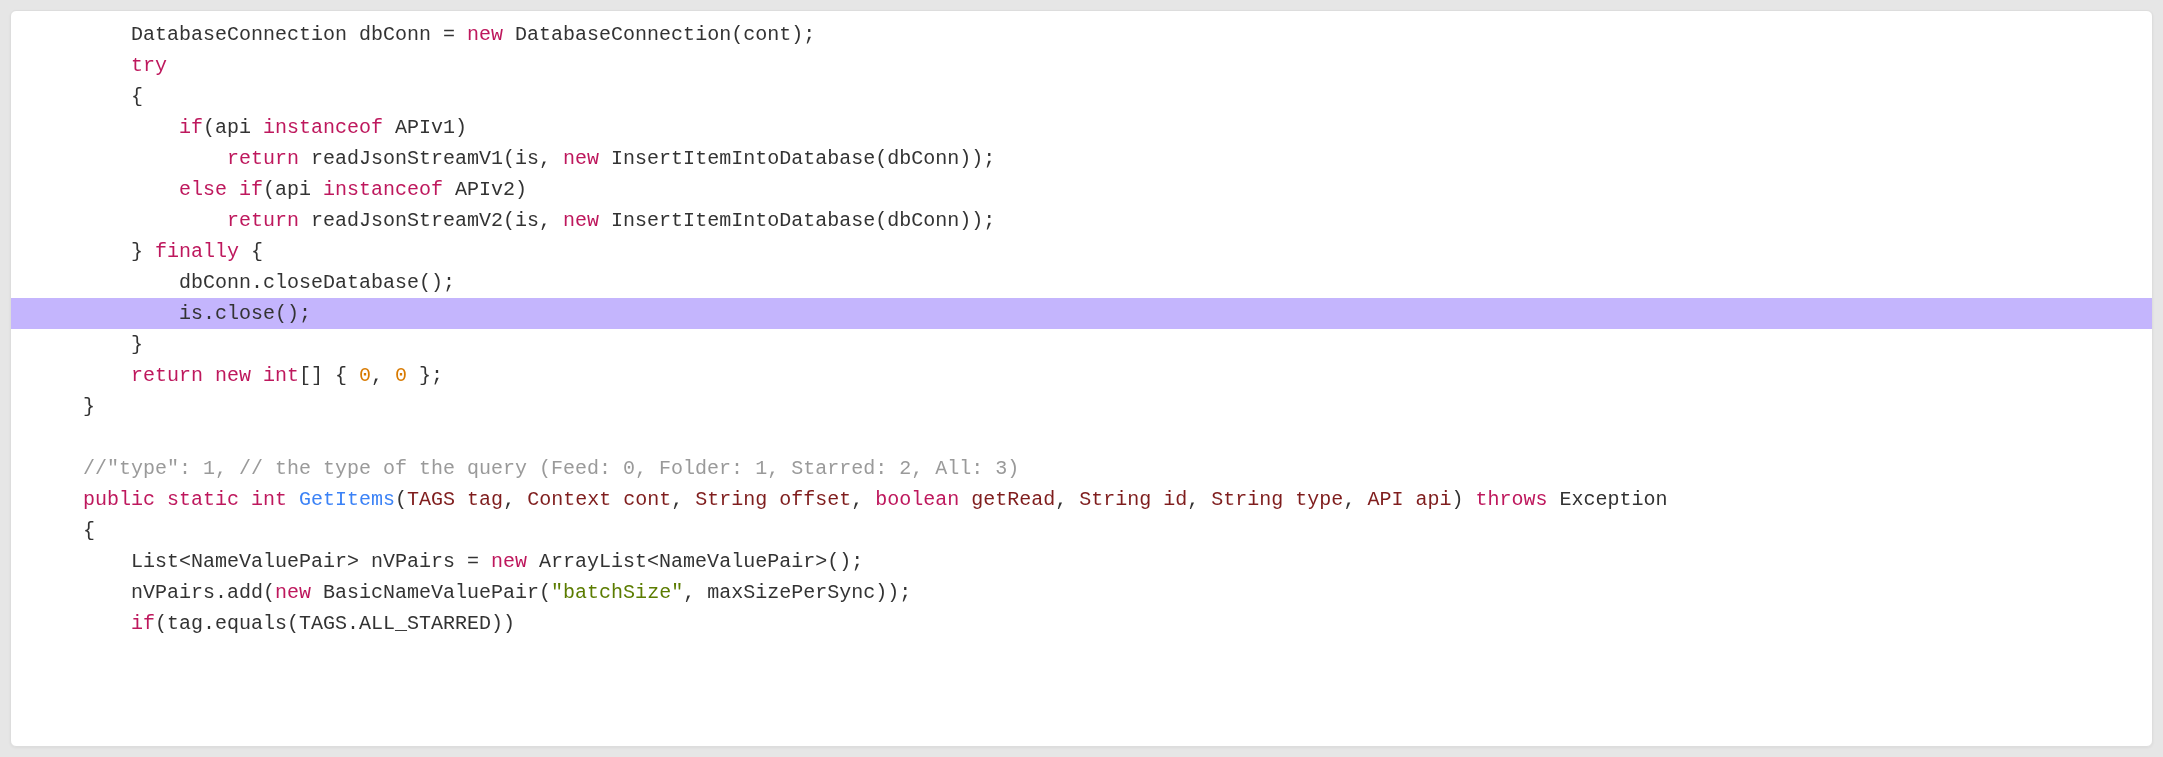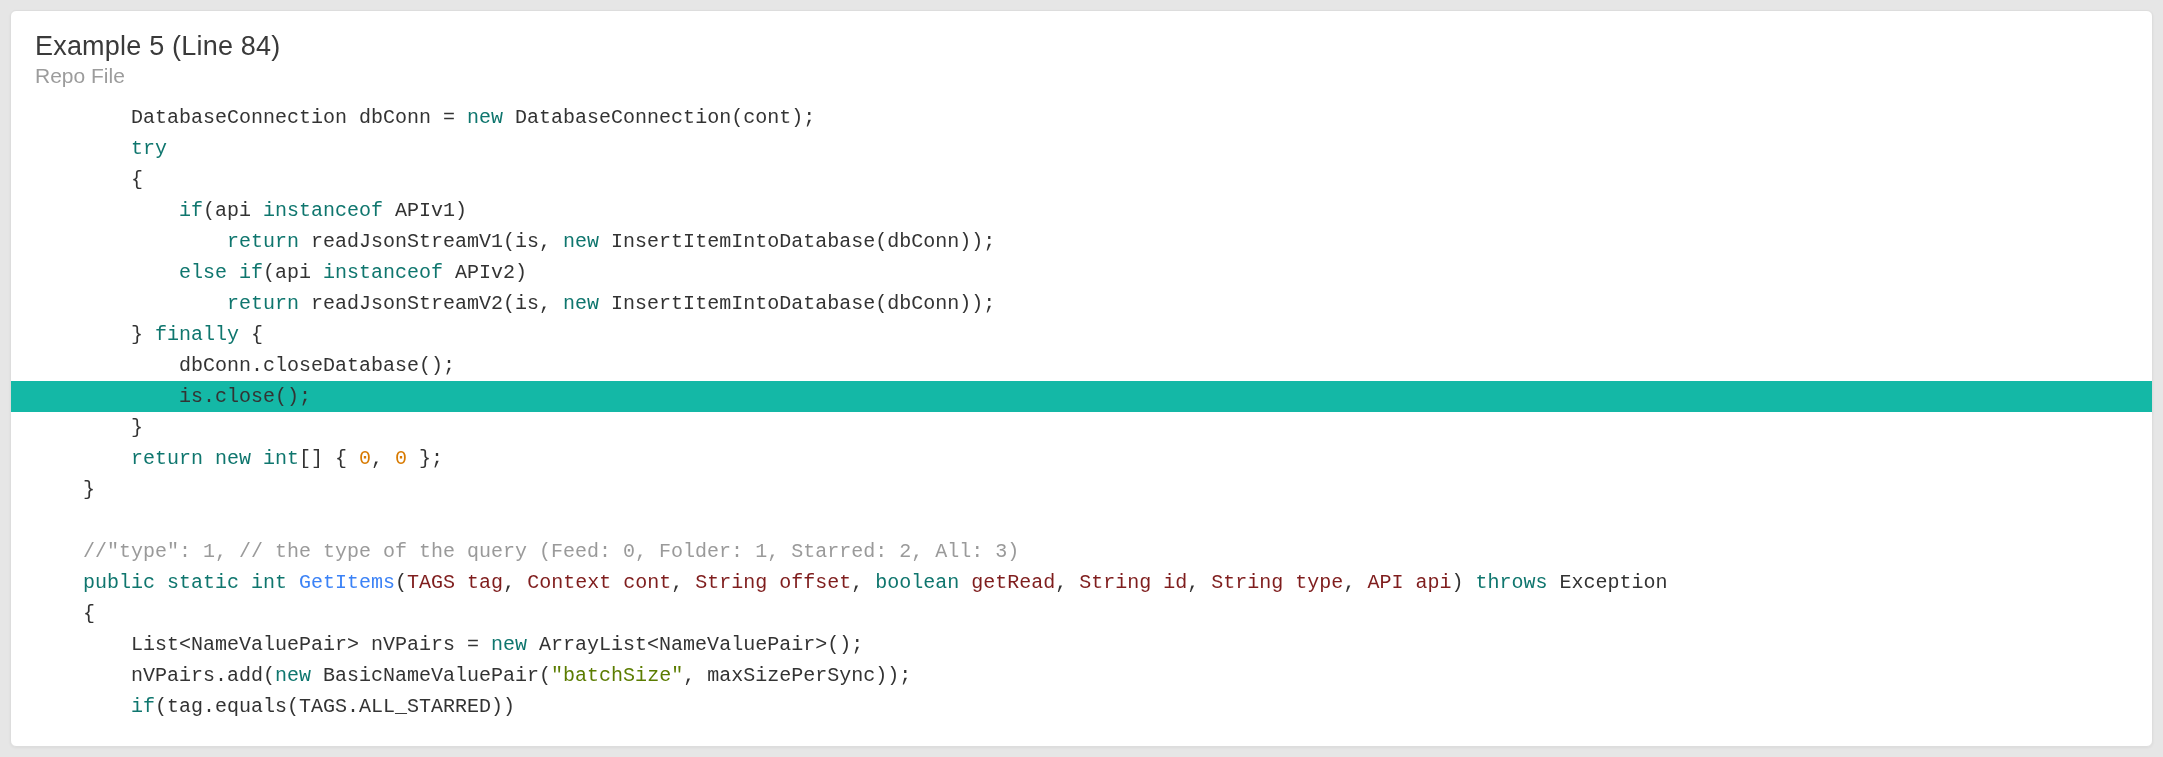--- a/index.html
+++ b/index.html
@@ -39,31 +39,27 @@
     overflow: hidden;
     tab-size: 4;
   }
   .code-line {
     padding-left: 24px;
     padding-right: 24px;
     min-height: 31px;
     white-space: pre;
   }
   .hl {
-    background: #14b8a6;
+    background: #c4b5fd;
   }
-  .kw    { color: #0f766e; } 
+  .kw    { color: #be185d; } 
   .func  { color: #3b82f6; } 
   .param { color: #7f1d1d; } 
   .comment { color: #9a9a9a; }
   .num   { color: #d87a00; }
   .str   { color: #5b7c00; }
 </style>
 </head>
 <body>
 
 <div class="card">
-  <div class="header">
-    <div class="title">Example 5 (Line 84)</div>
-    <div class="subtitle">Repo File</div>
-  </div>
   <div class="code-block" id="code-container"><div class="code-line"><span>        </span><span>DatabaseConnection dbConn = </span><span class="kw">new</span><span> DatabaseConnection(cont);</span></div><div class="code-line"><span>        </span><span class="kw">try</span></div><div class="code-line"><span>        </span><span>{</span></div><div class="code-line"><span>            </span><span class="kw">if</span><span>(api </span><span class="kw">instanceof</span><span> APIv1)</span></div><div class="code-line"><span>                </span><span class="kw">return</span><span> readJsonStreamV1(is, </span><span class="kw">new</span><span> InsertItemIntoDatabase(dbConn));</span></div><div class="code-line"><span>            </span><span class="kw">else if</span><span>(api </span><span class="kw">instanceof</span><span> APIv2)</span></div><div class="code-line"><span>                </span><span class="kw">return</span><span> readJsonStreamV2(is, </span><span class="kw">new</span><span> InsertItemIntoDatabase(dbConn));</span></div><div class="code-line"><span>        </span><span>} </span><span class="kw">finally</span><span> {</span></div><div class="code-line"><span>            </span><span>dbConn.closeDatabase();</span></div><div class="code-line hl"><span>            </span><span>is.close();</span></div><div class="code-line"><span>        </span><span>}</span></div><div class="code-line"><span>        </span><span class="kw">return new int</span><span>[] { </span><span class="num">0</span><span>, </span><span class="num">0</span><span> };</span></div><div class="code-line"><span>    </span><span>}</span></div><div class="code-line">&nbsp;</div><div class="code-line"><span>    </span><span class="comment">//"type": 1, // the type of the query (Feed: 0, Folder: 1, Starred: 2, All: 3)</span></div><div class="code-line"><span>    </span><span class="kw">public static int</span><span> </span><span class="func">GetItems</span><span>(</span><span class="param">TAGS tag</span><span>, </span><span class="param">Context cont</span><span>, </span><span class="param">String offset</span><span>, </span><span class="kw">boolean</span><span> </span><span class="param">getRead</span><span>, </span><span class="param">String id</span><span>, </span><span class="param">String type</span><span>, </span><span class="param">API api</span><span>) </span><span class="kw">throws</span><span> Exception</span></div><div class="code-line"><span>    </span><span>{</span></div><div class="code-line"><span>        </span><span>List&lt;NameValuePair&gt; nVPairs = </span><span class="kw">new</span><span> ArrayList&lt;NameValuePair&gt;();</span></div><div class="code-line"><span>        </span><span>nVPairs.add(</span><span class="kw">new</span><span> BasicNameValuePair(</span><span class="str">"batchSize"</span><span>, maxSizePerSync));</span></div><div class="code-line"><span>        </span><span class="kw">if</span><span>(tag.equals(TAGS.ALL_STARRED))</span></div></div>
 </div>
 
 </body></html>

